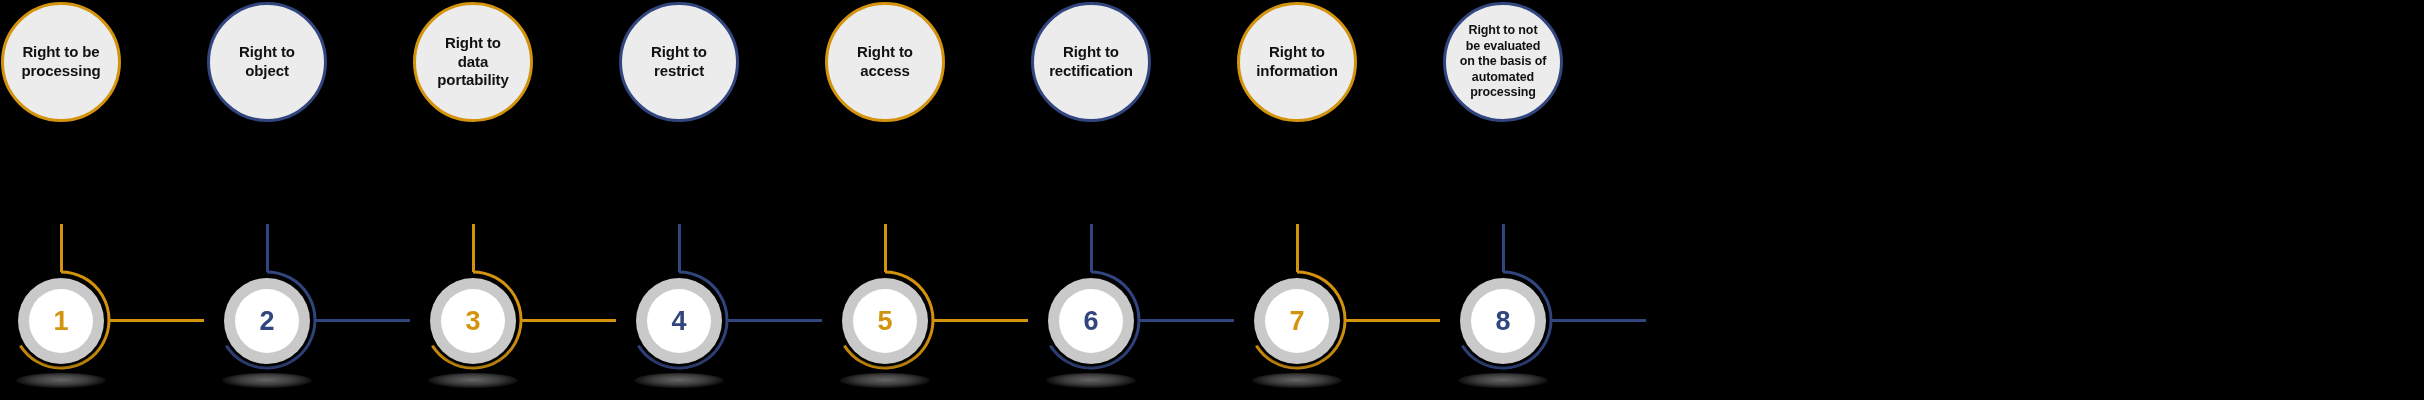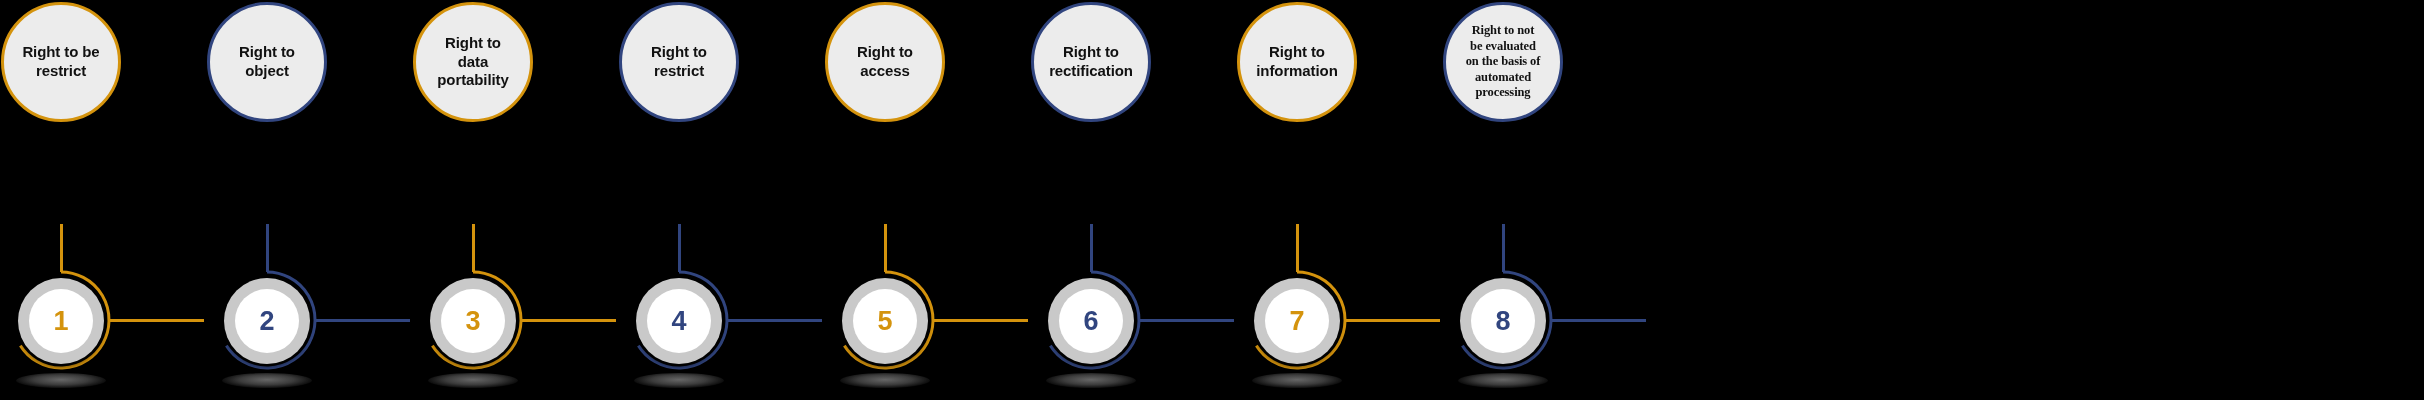--- a/index.html
+++ b/index.html
@@ -130,21 +130,21 @@
     line-height: 1;
   }
 </style>
 </head>
 <body>
 
 <div id="diagram">
     <div class="step" style="left: -42px;">
       <div class="bubble" style="border: 3px solid rgb(212, 147, 13);">
         <span class="bubble-label">Right to be
-restrict</span>
+processing</span>
       </div>
       <div class="stem" style="background: rgb(212, 147, 13);"></div>
       <div class="arc-wrap">
         <svg viewBox="0 0 104 104" xmlns="http://www.w3.org/2000/svg">
           <path d="M 52 4 A 48 48 0 1 1 11.4 77.6" fill="none" stroke="#D4930D" stroke-width="3" stroke-linecap="butt"></path>
         </svg>
       </div>
       <div class="lead" style="background: rgb(212, 147, 13);"></div>
       <div class="shadow"></div>
       <div class="token">
@@ -262,21 +262,21 @@
       </div>
       <div class="lead" style="background: rgb(212, 147, 13);"></div>
       <div class="shadow"></div>
       <div class="token">
         <div class="token-inner">
           <span class="token-num" style="color: rgb(212, 147, 13);">7</span>
         </div>
       </div>
     </div>
     <div class="step" style="left: 1400px;">
-      <div class="bubble small" style="border: 3px solid rgb(49, 69, 127); font-family: Liberation Serif, serif;">
+      <div class="bubble small" style="border: 3px solid rgb(49, 69, 127);">
         <span class="bubble-label">Right to not
 be evaluated
 on the basis of
 automated
 processing</span>
       </div>
       <div class="stem" style="background: rgb(49, 69, 127);"></div>
       <div class="arc-wrap">
         <svg viewBox="0 0 104 104" xmlns="http://www.w3.org/2000/svg">
           <path d="M 52 4 A 48 48 0 1 1 11.4 77.6" fill="none" stroke="#31457F" stroke-width="3" stroke-linecap="butt"></path>

